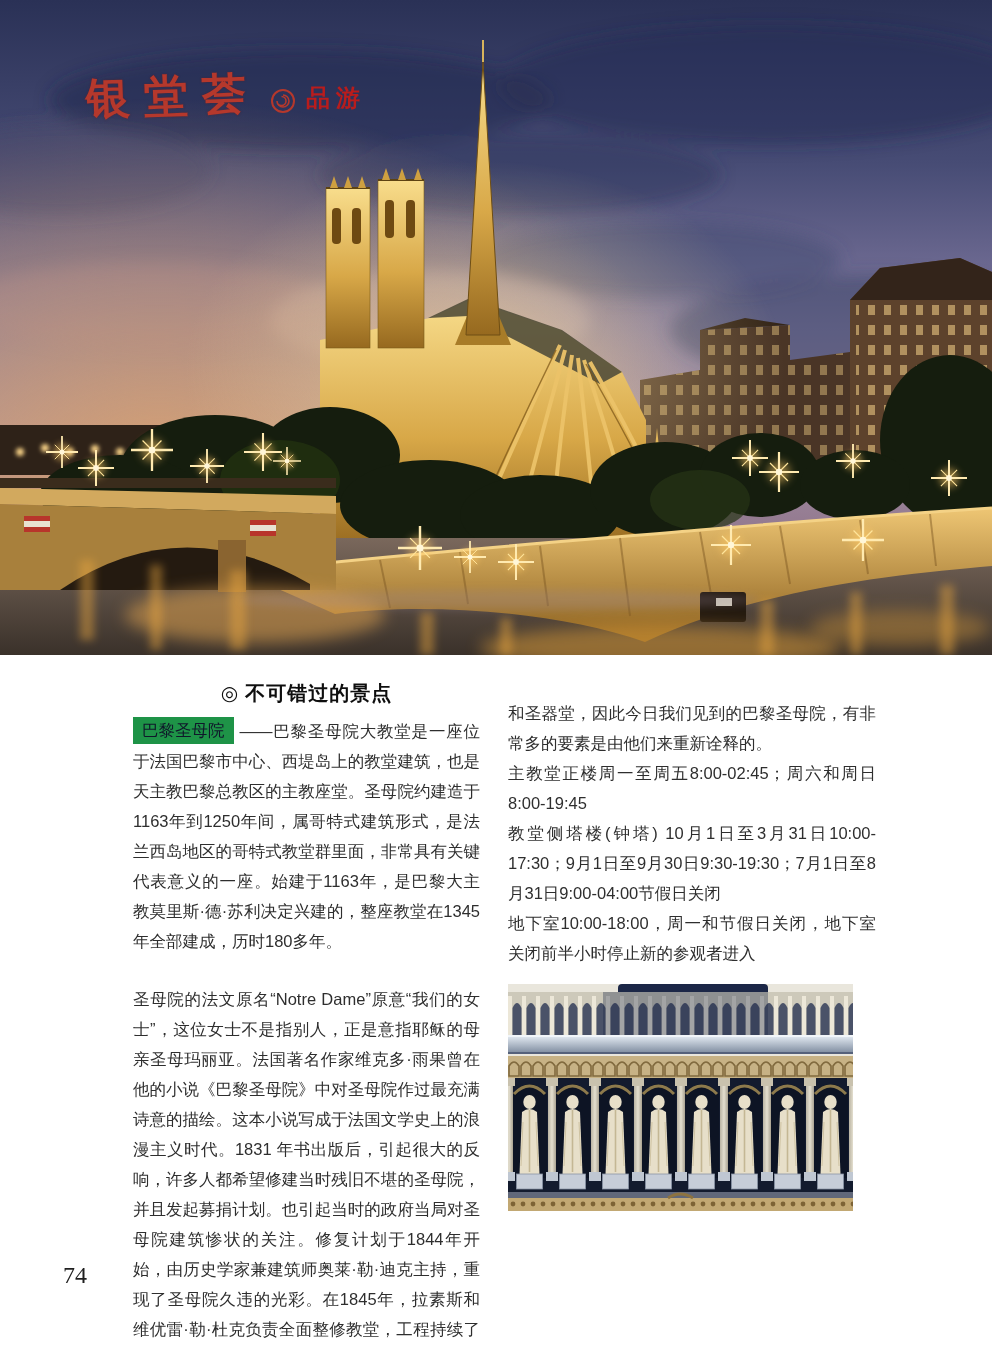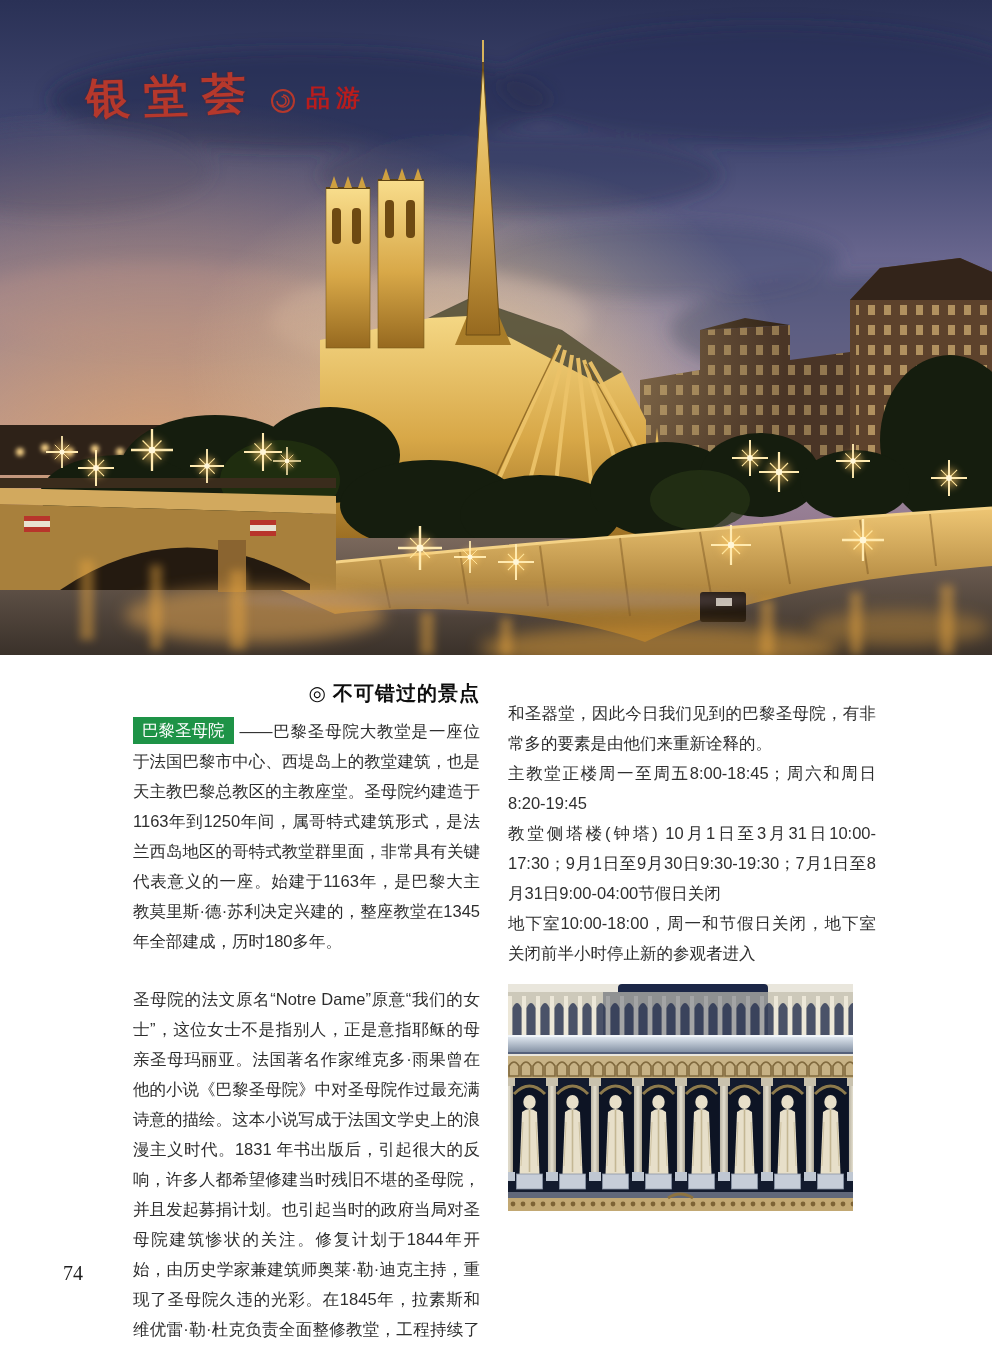--- a/index.html
+++ b/index.html
@@ -13,33 +13,33 @@
   .logo .calli{font-family:"DejaVu Serif","Liberation Serif",serif;font-weight:bold;
                font-size:44px;line-height:1;letter-spacing:14px;color:#b5382c;
                text-shadow:0 0 2px rgba(120,20,10,.5);transform:rotate(-2deg);}
   .logo .spiral{margin-bottom:4px;}
   .logo .suffix{font-size:24px;font-weight:bold;letter-spacing:6px;margin-bottom:4px;color:#b91c1c;}
   
   .col{position:absolute;color:#2e2e2e;font-size:16.5px;line-height:30px;text-align:justify;}
   .col-left{left:133px;top:680px;width:347px;}
   .col-right{left:508px;top:698px;width:368px;}
   h2.sec{font-size:20px;line-height:26px;font-weight:bold;color:#0e0e0e;margin:0 0 10px 0;
-         letter-spacing:1px;text-align:right;}
+         letter-spacing:1px;text-align:center;}
   h2.sec .marker{font-weight:normal;margin-right:6px;}
   .col p{margin:0;}
   .col p.gap{margin-top:28px;}
-  .badge{display:inline-block;background:#1e9347;color:#ffffff;padding:1px 9px 2px 9px;
+  .badge{display:inline-block;background:#1e9347;color:#0f172a;padding:1px 9px 2px 9px;
          font-size:16.5px;line-height:24px;margin-right:6px;vertical-align:1px;}
   .hours p{margin:0;}
   .sec-open{margin-top:22px;}
   .kings{margin-top:16px;width:345px;height:227px;}
   .kings svg{display:block;}
   
   .pagenum{position:absolute;left:63px;top:1262px;font-family:"Liberation Serif","DejaVu Serif",serif;
-           font-size:20px;color:#1f1f1f;}
+           font-size:24px;color:#1f1f1f;}
 </style>
 </head>
 <body>
 
 <div class="page">
 
   <div class="hero">
     <svg viewBox="0 0 992 655" width="992" height="655" preserveAspectRatio="none">
       <defs>
         <linearGradient id="sky" x1="0" y1="0" x2="0" y2="1">
@@ -260,21 +260,21 @@
     </h2>
     <p>
       <span class="badge">巴黎圣母院</span><span>——巴黎圣母院大教堂是一座位于法国巴黎市中心、西堤岛上的教堂建筑，也是天主教巴黎总教区的主教座堂。圣母院约建造于1163年到1250年间，属哥特式建筑形式，是法兰西岛地区的哥特式教堂群里面，非常具有关键代表意义的一座。始建于1163年，是巴黎大主教莫里斯·德·苏利决定兴建的，整座教堂在1345年全部建成，历时180多年。</span>
     </p>
     <p class="gap">圣母院的法文原名“Notre Dame”原意“我们的女士”，这位女士不是指别人，正是意指耶稣的母亲圣母玛丽亚。法国著名作家维克多·雨果曾在他的小说《巴黎圣母院》中对圣母院作过最充满诗意的描绘。这本小说写成于法国文学史上的浪漫主义时代。1831 年书出版后，引起很大的反响，许多人都希望修建当时残旧不堪的圣母院，并且发起募捐计划。也引起当时的政府当局对圣母院建筑惨状的关注。修复计划于1844年开始，由历史学家兼建筑师奥莱·勒·迪克主持，重现了圣母院久违的光彩。在1845年，拉素斯和维优雷·勒·杜克负责全面整修教堂，工程持续了23年，修缮了尖顶</p>
   </div>
 
   <div class="col col-right">
     <p>和圣器堂，因此今日我们见到的巴黎圣母院，有非常多的要素是由他们来重新诠释的。</p>
     <div class="hours">
-      <p>主教堂正楼周一至周五8:00-18:45；周六和周日8:20-19:45</p>
+      <p>主教堂正楼周一至周五8:00-02:45；周六和周日8:00-19:45</p>
       <p>教堂侧塔楼(钟塔) 10月1日至3月31日10:00-17:30；9月1日至9月30日9:30-19:30；7月1日至8月31日9:00-04:00节假日关闭</p>
       <p>地下室10:00-18:00，周一和节假日关闭，地下室关闭前半小时停止新的参观者进入</p>
     </div>
 
     <div class="kings">
       <svg viewBox="0 0 345 227" width="345" height="227">
         <defs>
           <linearGradient id="ledge" x1="0" y1="0" x2="0" y2="1">
             <stop offset="0" stop-color="#e3eaf2"></stop>
               <stop offset="1" stop-color="#7f8da0"></stop>

